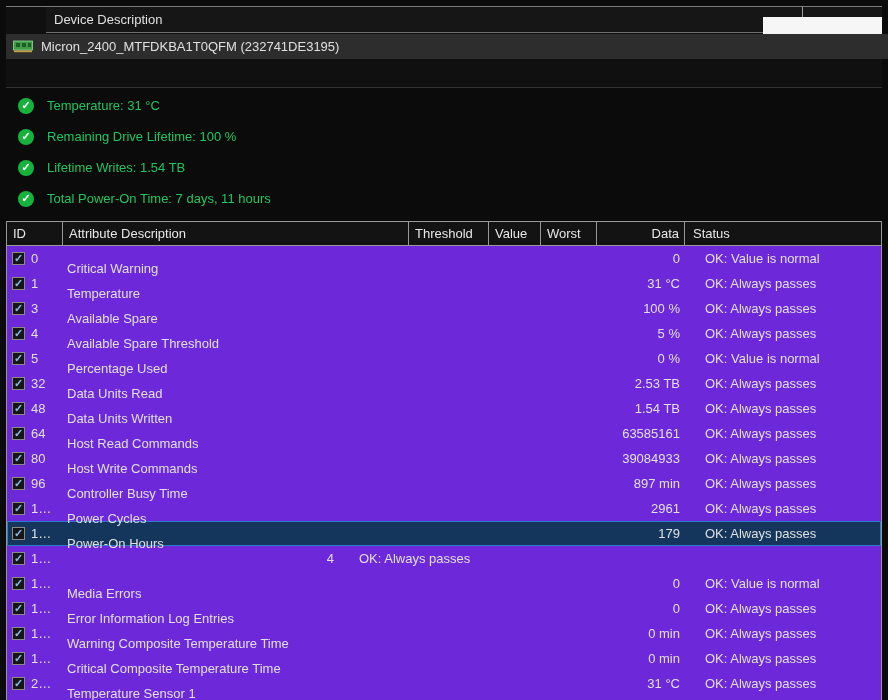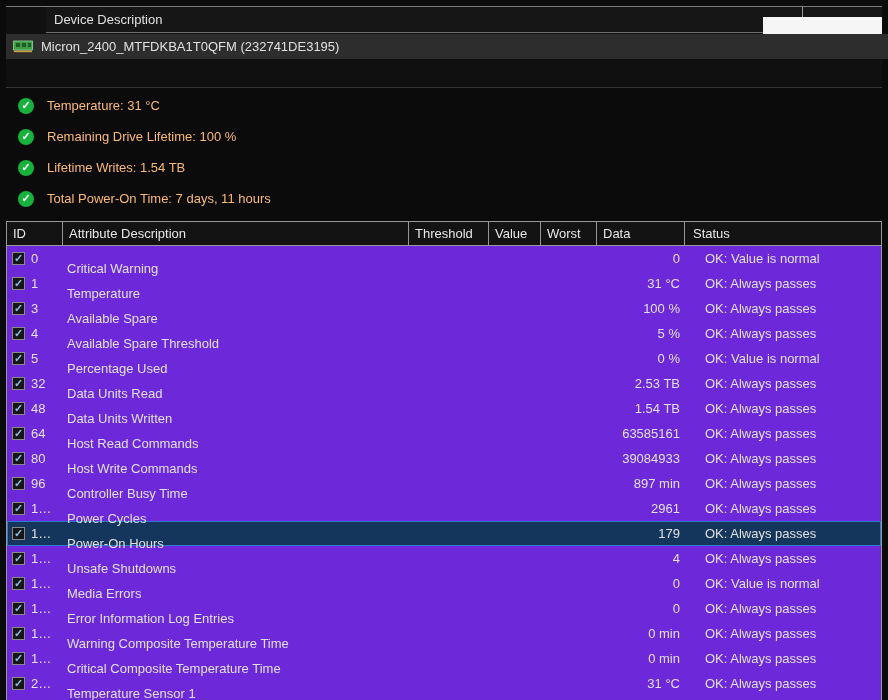--- a/index.html
+++ b/index.html
@@ -35,42 +35,42 @@
   .drive-icon { display:inline-flex; align-items:center; }
 
   
   .summary { position:absolute; left:18px; top:90px; }
   .summary-item { display:flex; align-items:center; gap:13px; height:31px; white-space:nowrap; }
   .check-circle {
     width:16px; height:16px; border-radius:50%;
     color:#ffffff; font-size:11px; font-weight:bold;
     display:flex; align-items:center; justify-content:center; flex:0 0 auto;
   }
-  .summary-label { color:#fdba74; }
+  .summary-label { color:#22c55e; }
 
   
   .attr-table {
     position:absolute; left:6px; top:221px; width:876px; height:532px;
     border:1px solid #989898; box-sizing:border-box; background:#6d28d9;
   }
   .thead {
     display:flex; height:24px; background:#131313;
     border-bottom:1px solid #989898; box-sizing:border-box;
   }
   .hcell {
     box-sizing:border-box; border-right:1px solid #989898;
     line-height:23px; padding:0 5px 0 6px; white-space:nowrap; overflow:hidden;
     color:#e8e8e8;
   }
   .h-id { width:56px; }
   .h-attr { width:346px; }
   .h-threshold { width:80px; }
   .h-value { width:52px; }
   .h-worst { width:56px; }
-  .h-data { width:88px; }
+  .h-data { width:88px; text-align:right; }
   .h-status { flex:1; border-right:none; padding-left:8px; }
 
   .tbody { position:relative; }
   .trow {
     display:flex; align-items:center; height:25px; box-sizing:border-box;
     white-space:nowrap;
   }
   .trow.selected {
     background:#14365c;
     box-shadow: inset 0 0 0 1px #2f7ad1;
@@ -287,21 +287,20 @@
           <span class="cell cell-value"></span>
           <span class="cell cell-worst"></span>
           <span class="cell cell-data">179</span>
           <span class="cell cell-status">OK: Always passes</span>
         </div>
         <div class="trow">
           <span class="cell cell-id">
             <span class="checkbox">✓</span>
             <span>1…</span>
           </span>
-          <span class="cell cell-attr">Unsafe Shutdowns</span>
           <span class="cell cell-threshold"></span>
           <span class="cell cell-value"></span>
           <span class="cell cell-worst"></span>
           <span class="cell cell-data">4</span>
           <span class="cell cell-status">OK: Always passes</span>
         </div>
         <div class="trow">
           <span class="cell cell-id">
             <span class="checkbox">✓</span>
             <span>1…</span>

